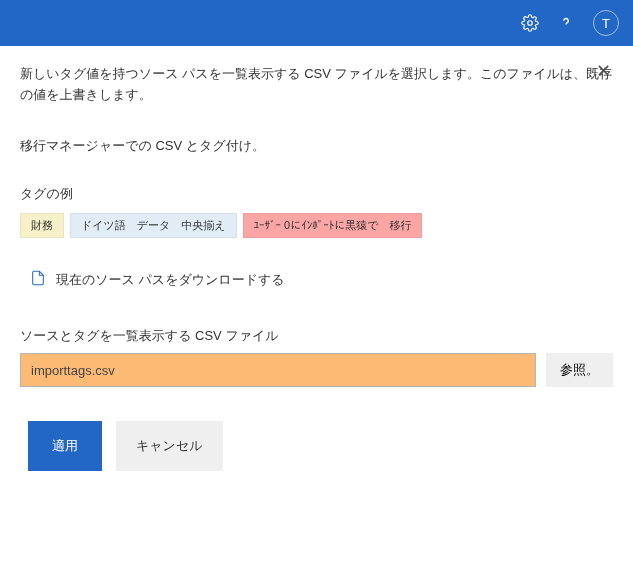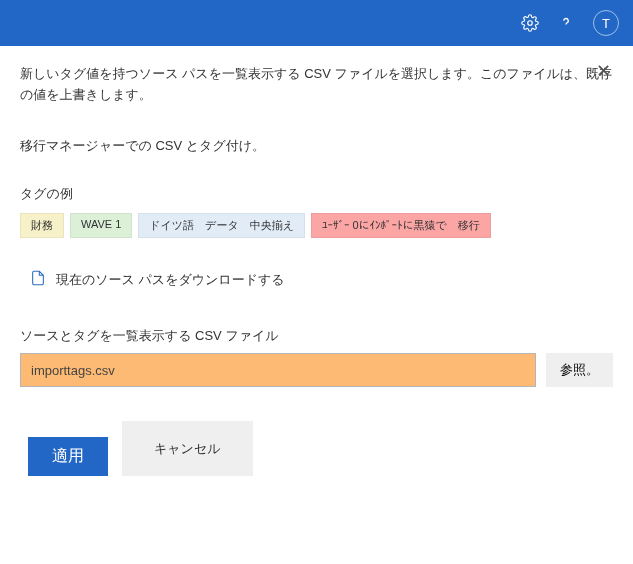--- a/index.html
+++ b/index.html
@@ -81,30 +81,29 @@
     background: #efefef;
     padding: 8px 14px;
     font-size: 13px;
     cursor: pointer;
   }
   .footer { display: flex; gap: 14px; margin-left: 8px; }
   .btn-primary {
     background: #2267c5;
     color: #fff;
     border: none;
-    padding: 9px 24px;
-    font-size: 16px;
+    padding: 16px 24px;
+    font-size: 13px;
     cursor: pointer;
-    margin-top: 16px;
   }
   .btn-secondary {
     background: #efefef;
     color: #333;
     border: none;
-    padding: 9px 32px;
+    padding: 9px 20px;
     font-size: 13px;
     cursor: pointer;
   }
 </style>
 </head>
 <body>
 
 <div class="topbar">
   <span class="icon">
     <svg width="18" height="18" viewBox="0 0 24 24" fill="none" stroke="currentColor" stroke-width="1.6">
@@ -129,21 +128,20 @@
 
   <div class="link-text">
     <br>
     <span>移行マネージャーでの CSV とタグ付け。</span>
   </div>
 
   <div class="section-label">タグの例</div>
 
   <div class="tags-row">
     <span class="tag tag0">財務</span>
-    <span class="tag tag1">WAVE 1</span>
     <span class="tag tag2">ドイツ語　データ　中央揃え</span>
     <span class="tag tag3">ﾕｰｻﾞｰ 0にｲﾝﾎﾟｰﾄに黒猿で　移行</span>
   </div>
 
   <div class="download-row">
     <span class="file-icon">
       <svg width="16" height="20" viewBox="0 0 24 24" fill="none" stroke="currentColor" stroke-width="1.6">
           <path d="M14 2H6a2 2 0 0 0-2 2v16a2 2 0 0 0 2 2h12a2 2 0 0 0 2-2V8z"></path>
           <polyline points="14 2 14 8 20 8"></polyline>
         </svg>

